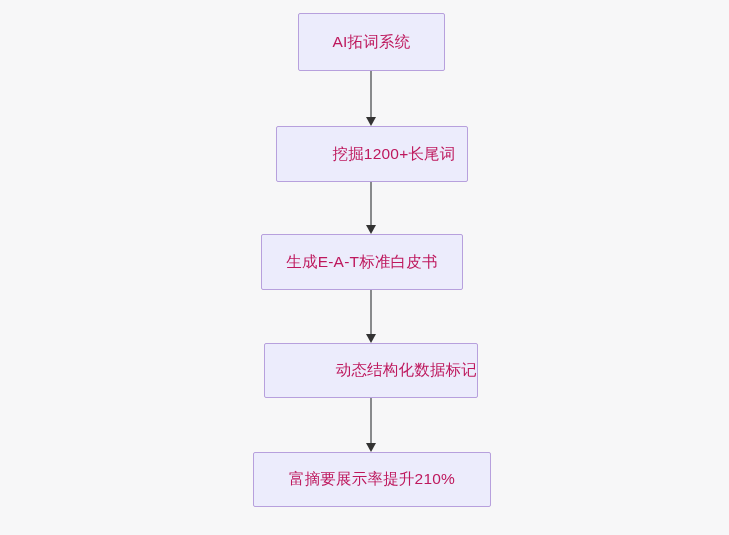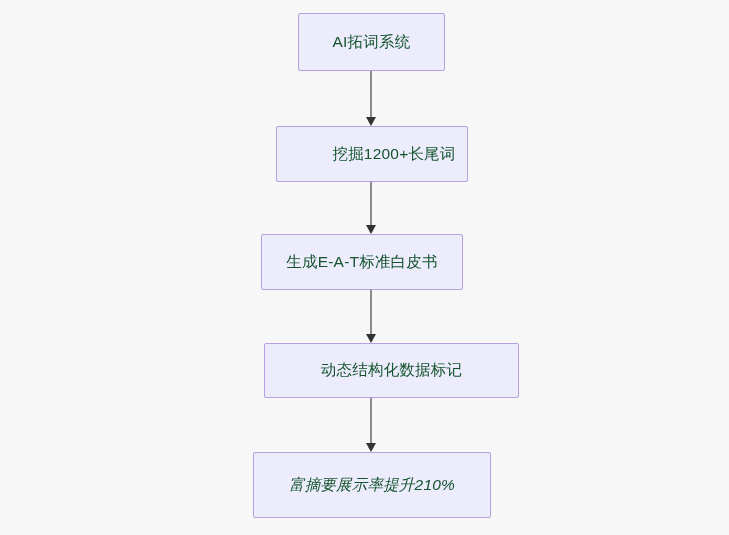--- a/index.html
+++ b/index.html
@@ -20,21 +20,21 @@
   }
   .node {
     position: absolute;
     box-sizing: border-box;
     background: #ececfc;
     border: 1.6px solid #b7a0dd;
     border-radius: 2px;
     display: flex;
     align-items: center;
     justify-content: center;
-    color: #14532d;
+    color: #be185d;
     font-size: 15.5px;
     line-height: 1.2;
     letter-spacing: 0.2px;
     white-space: nowrap;
   }
   .node-label {
     display: block;
   }
   .edge {
     position: absolute;
@@ -86,26 +86,26 @@
 
   <div class="node" style="left:261px; top:234px; width:202px; height:56px;">
     <span class="node-label">生成E-A-T标准白皮书</span>
   </div>
 
   <div class="edge" style="left:365px; top:290px; height:53px;">
     <div class="edge-line" style="height:44px;"></div>
     <div class="edge-arrow"></div>
   </div>
 
-  <div class="node" style="left:264px; top:343px; width:255px; height:55px;">
+  <div class="node" style="left:264px; top:343px; width:214px; height:55px;justify-content:flex-end;">
     <span class="node-label">动态结构化数据标记</span>
   </div>
 
   <div class="edge" style="left:365px; top:398px; height:54px;">
     <div class="edge-line" style="height:45px;"></div>
     <div class="edge-arrow"></div>
   </div>
 
-  <div class="node" style="left:253px; top:452px; width:238px; height:66px;font-style:italic;">
+  <div class="node" style="left:253px; top:452px; width:238px; height:55px;">
     <span class="node-label">富摘要展示率提升210%</span>
   </div>
 
 </div>
 
 </body></html>

